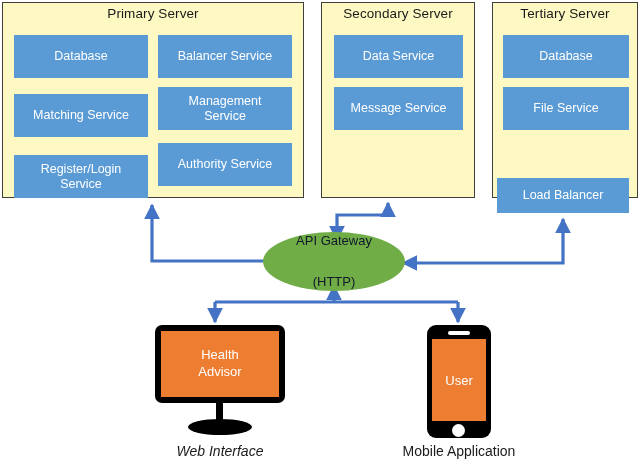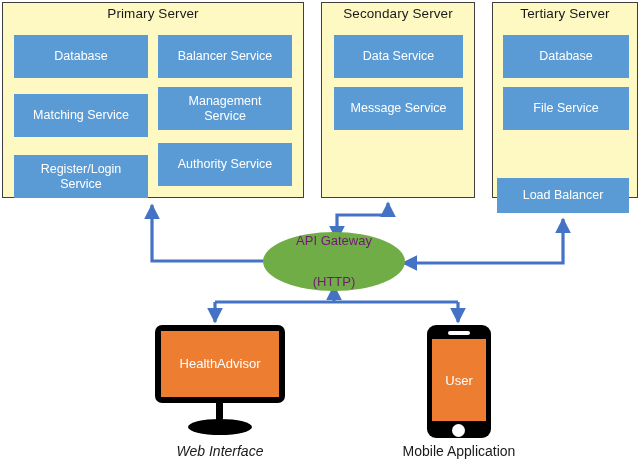--- a/index.html
+++ b/index.html
@@ -58,21 +58,21 @@
   }
   .service-box.outside {
     z-index: 6;
   }
 
   
   #api-gateway {
     position: absolute;
     background: #70ad47;
     border-radius: 50%;
-    color: #701a75;
+    color: #0f172a;
     display: flex;
     flex-direction: column;
     align-items: center;
     justify-content: center;
     text-align: center;
     font-size: 13px;
     line-height: 1.25;
     z-index: 5;
     gap: 24px;
   }
@@ -109,20 +109,21 @@
   }
   #monitor-screen {
     position: absolute;
     left: 6px;
     top: 6px;
     width: 118px;
     height: 66px;
     background: #ed7d31;
     color: #ffffff;
     display: flex;
+    flex-direction: column;
     align-items: center;
     justify-content: center;
     text-align: center;
     font-size: 13px;
     line-height: 1.28;
     box-sizing: border-box;
   }
   #monitor-neck {
     position: absolute;
     left: 61px;

